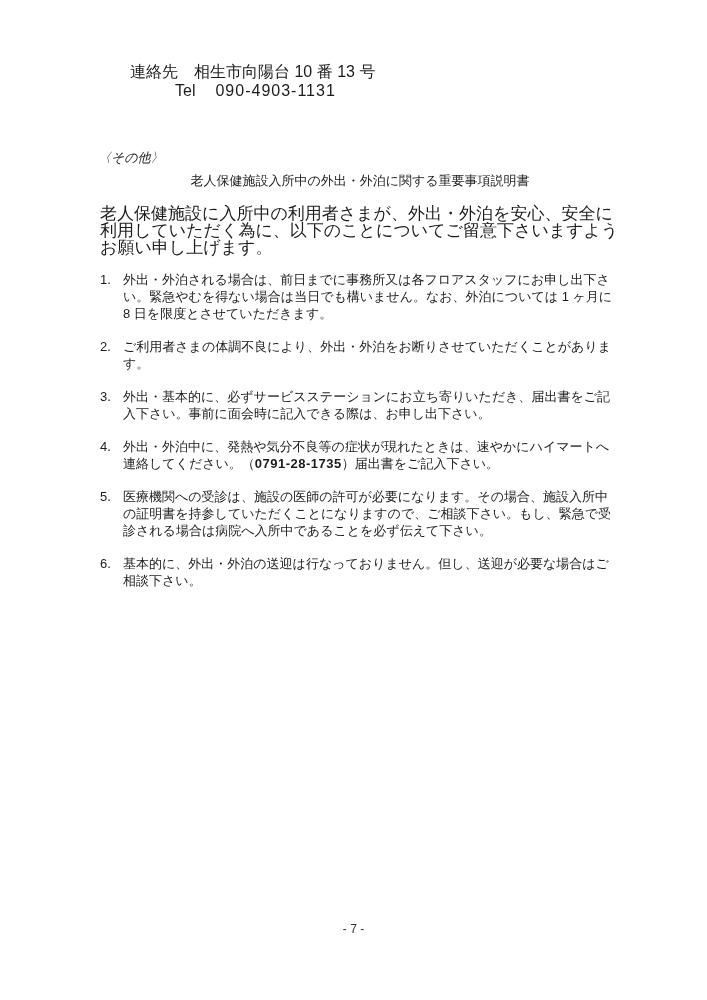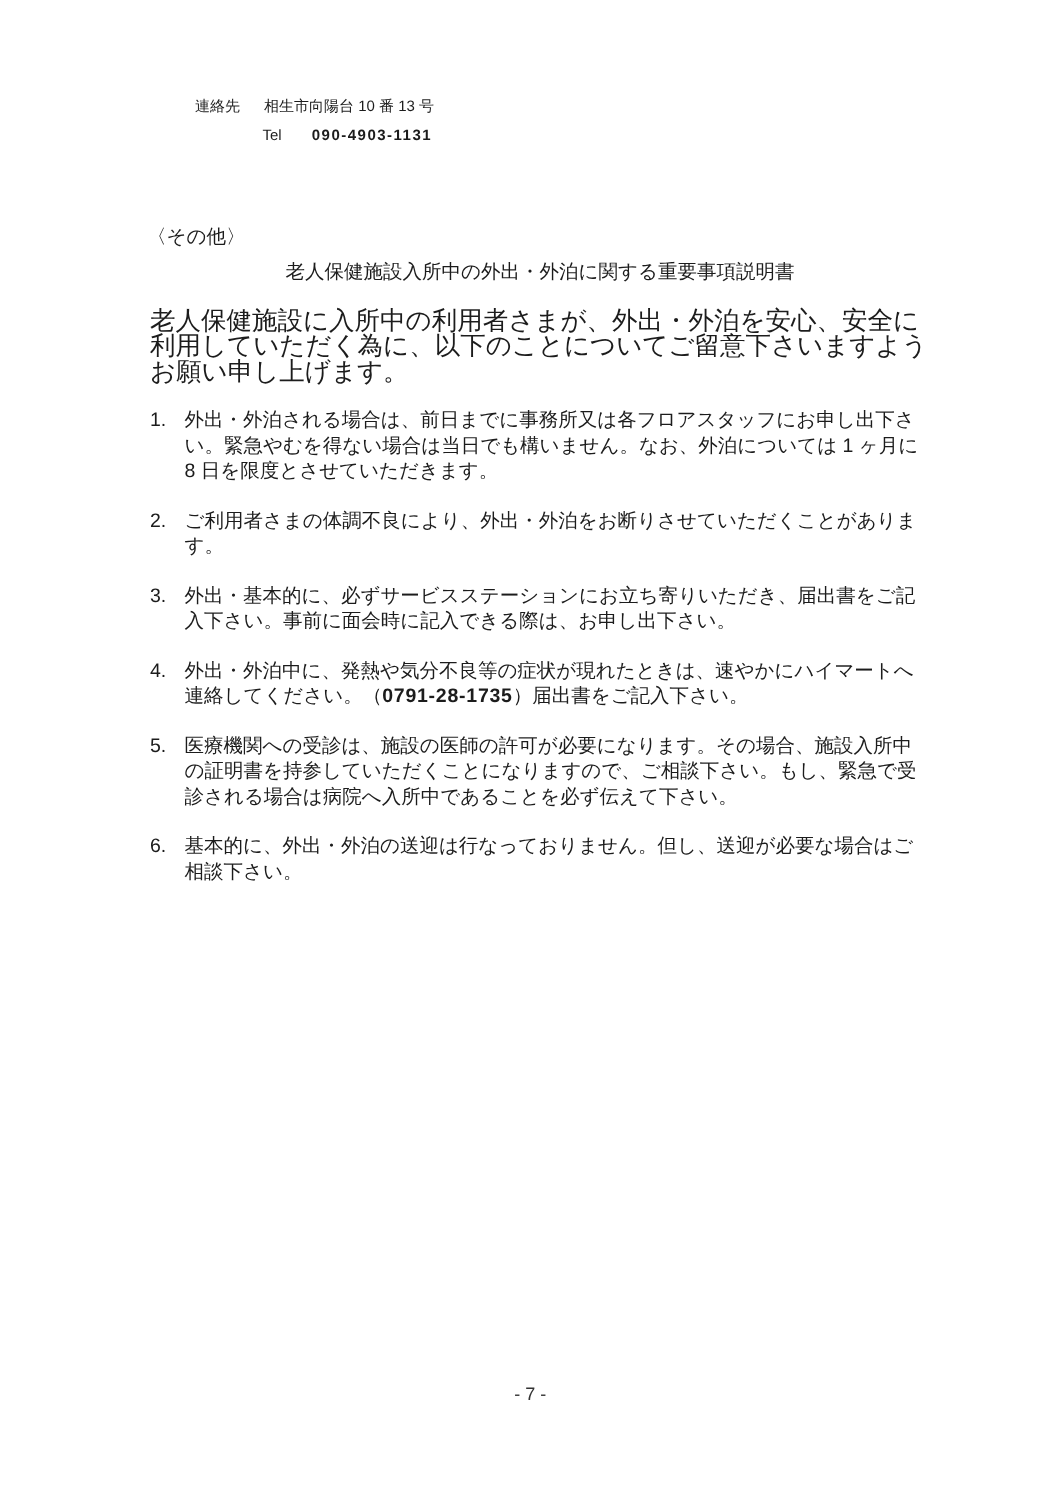--- a/index.html
+++ b/index.html
@@ -14,32 +14,33 @@
     overflow: hidden;
     font-family: "Liberation Sans", "DejaVu Sans", sans-serif;
     color: #1c1c1c;
   }
   .page {
     position: absolute;
     inset: 0;
   }
   .contact-block {
     margin: 62px 0 0 130px;
-    font-size: 10px;
+    font-size: 16px;
     line-height: 19px;
     white-space: nowrap;
   }
   .contact-label { margin-right: 16px; }
   .contact-line2 { margin-left: 45px; }
   .tel-label { margin-right: 20px; }
-  .tel-number { letter-spacing: 1px; font-weight: bold; }
+  .tel-number { letter-spacing: 1px; }
   .section-label {
     margin: 49px 0 0 98px;
     font-size: 13px;
     line-height: 17px;
+    font-style: italic;
   }
   .doc-title {
     margin: 5px 87px 0 100px;
     text-align: center;
     font-size: 13px;
     font-weight: 400;
     line-height: 19px;
   }
   .intro {
     margin: 15px 87px 0 100px;

